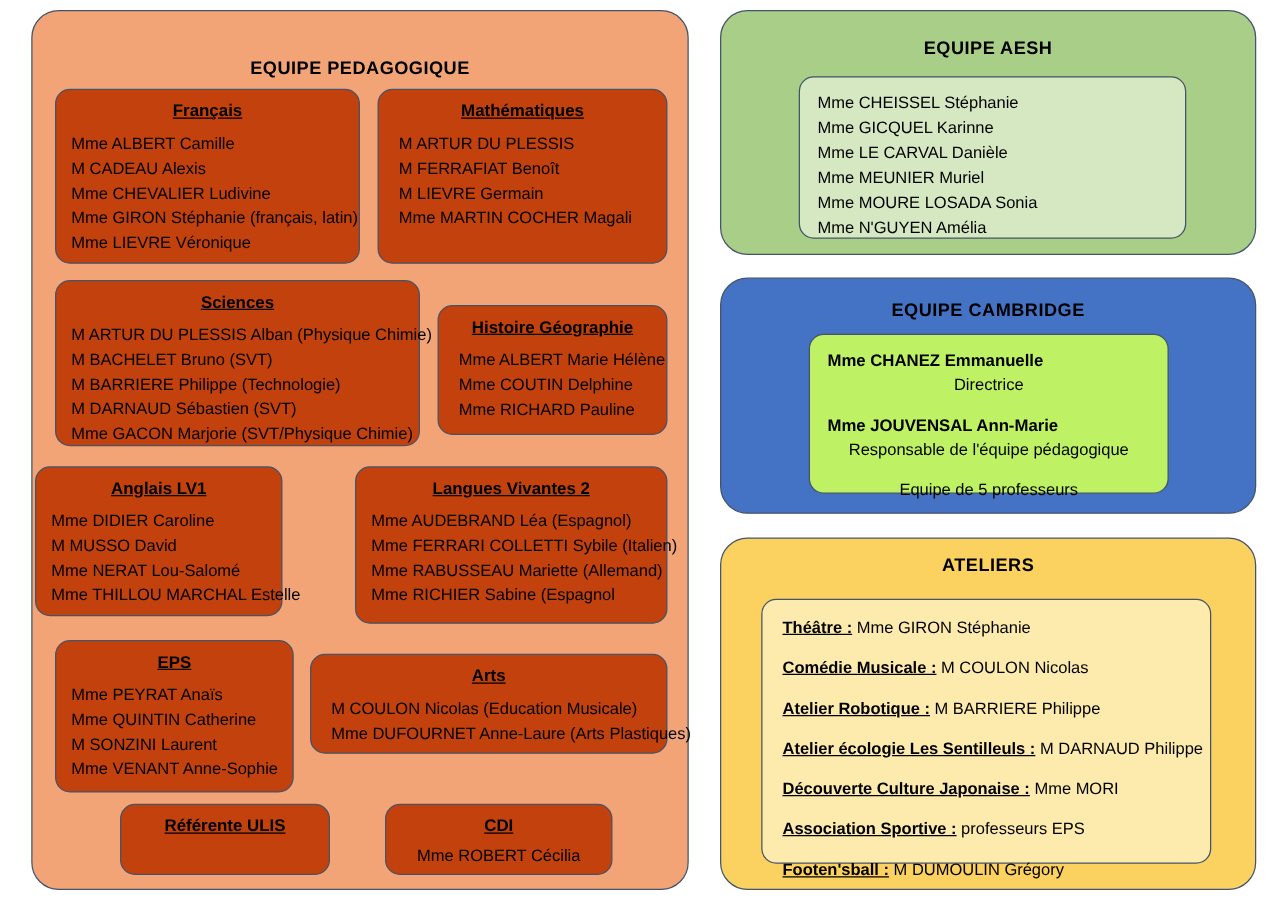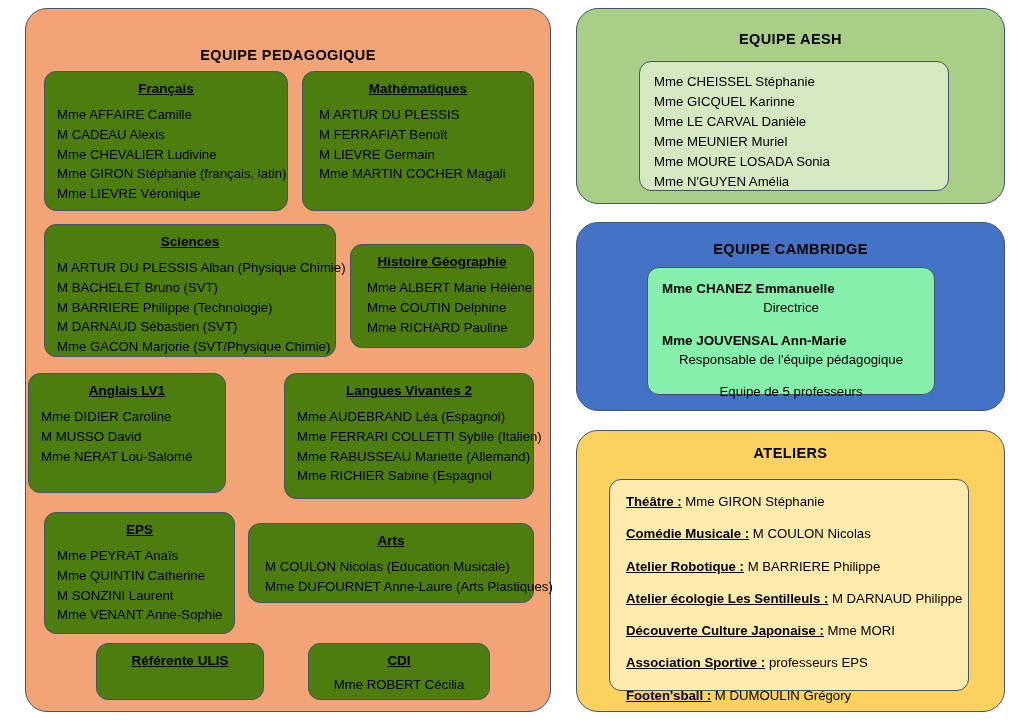--- a/index.html
+++ b/index.html
@@ -56,21 +56,21 @@
 
   
   #equipe-pedagogique {
     left: 25px;  top: 8px;
     width: 526px; height: 704px;
     background: #F2A477;
   }
   #equipe-pedagogique > .panel-title { padding-top: 38px; }
   #equipe-pedagogique .card {
     position: absolute;
-    background: #4d7c0f;
+    background: #c2410c;
     padding: 9px 12px 10px 12px;
   }
 
   #card-francais      { left: 18px;  top: 62px;  width: 244px; height: 140px; }
   #card-maths         { left: 276px; top: 62px;  width: 232px; height: 140px; }
   #card-sciences      { left: 18px;  top: 215px; width: 292px; height: 133px; }
   #card-histoire      { left: 324px; top: 235px; width: 184px; height: 104px; }
   #card-anglais       { left: 2px;  top: 364px; width: 198px; height: 120px; }
   #card-lv2           { left: 258px; top: 364px; width: 250px; height: 126px; }
   #card-eps           { left: 18px;  top: 503px; width: 191px; height: 122px; }
@@ -104,21 +104,21 @@
   #equipe-cambridge {
     left: 576px; top: 222px;
     width: 429px; height: 189px;
     background: #4472C4;
   }
   #equipe-cambridge > .panel-title { padding-top: 18px; color: #000; }
   #cambridge-inner {
     position: absolute;
     left: 70px; top: 44px;
     width: 288px; height: 128px;
-    background: #86efac;
+    background: #bef264;
     padding: 11px 14px;
   }
   .person-name {
     font-weight: bold;
     font-size: 13.4px;
     line-height: 1.45;
   }
   .person-role {
     font-size: 13.2px;
     line-height: 1.45;
@@ -155,21 +155,21 @@
 </style>
 </head>
 <body>
 
 <section class="panel" id="equipe-pedagogique">
   <div class="panel-title">EQUIPE PEDAGOGIQUE</div>
 
   <div class="card" id="card-francais">
     <div class="card-title">Français</div>
     <ul>
-      <li>Mme AFFAIRE Camille</li>
+      <li>Mme ALBERT Camille</li>
       <li>M CADEAU Alexis</li>
       <li>Mme CHEVALIER Ludivine</li>
       <li>Mme GIRON Stéphanie (français, latin)</li>
       <li>Mme LIEVRE Véronique</li>
     </ul>
   </div>
 
   <div class="card" id="card-maths">
     <div class="card-title">Mathématiques</div>
     <ul>
@@ -199,20 +199,21 @@
       <li>Mme RICHARD Pauline</li>
     </ul>
   </div>
 
   <div class="card" id="card-anglais">
     <div class="card-title">Anglais LV1</div>
     <ul>
       <li>Mme DIDIER Caroline</li>
       <li>M MUSSO David</li>
       <li>Mme NERAT Lou-Salomé</li>
+      <li>Mme THILLOU MARCHAL Estelle</li>
     </ul>
   </div>
 
   <div class="card" id="card-lv2">
     <div class="card-title">Langues Vivantes 2</div>
     <ul>
       <li>Mme AUDEBRAND Léa (Espagnol)</li>
       <li>Mme FERRARI COLLETTI Sybile (Italien)</li>
       <li>Mme RABUSSEAU Mariette (Allemand)</li>
       <li>Mme RICHIER Sabine (Espagnol</li>

